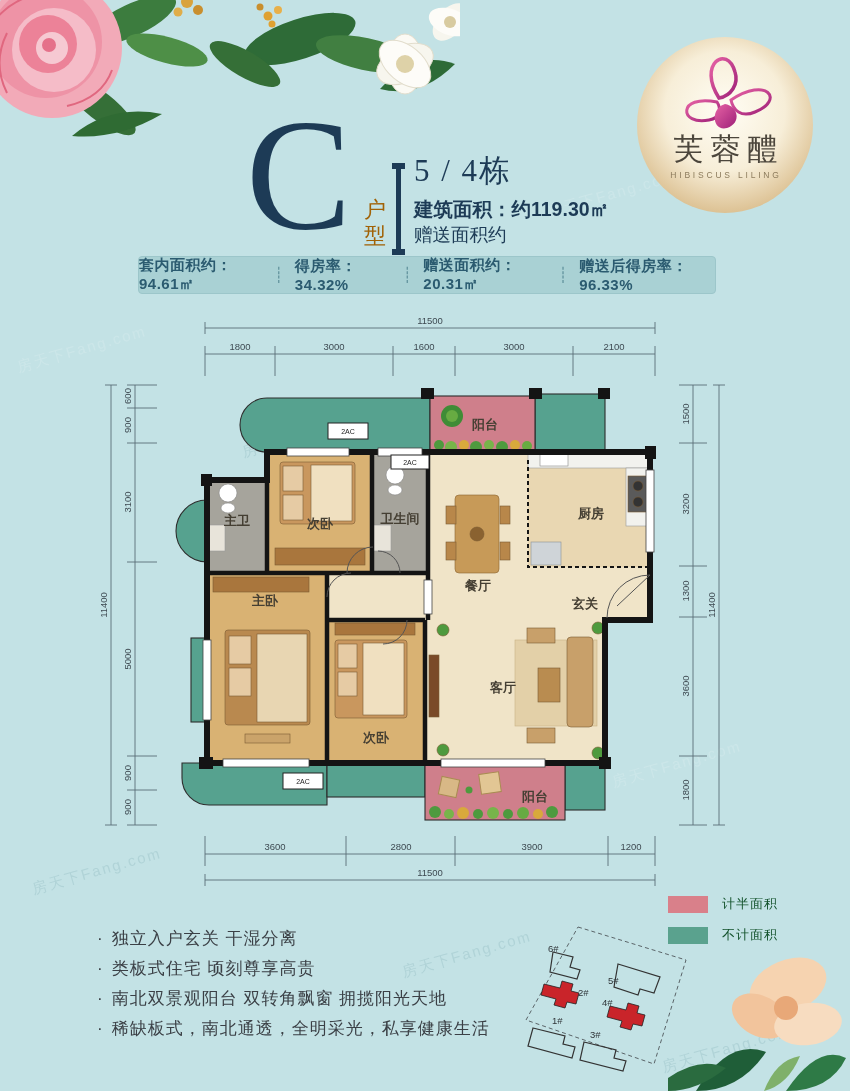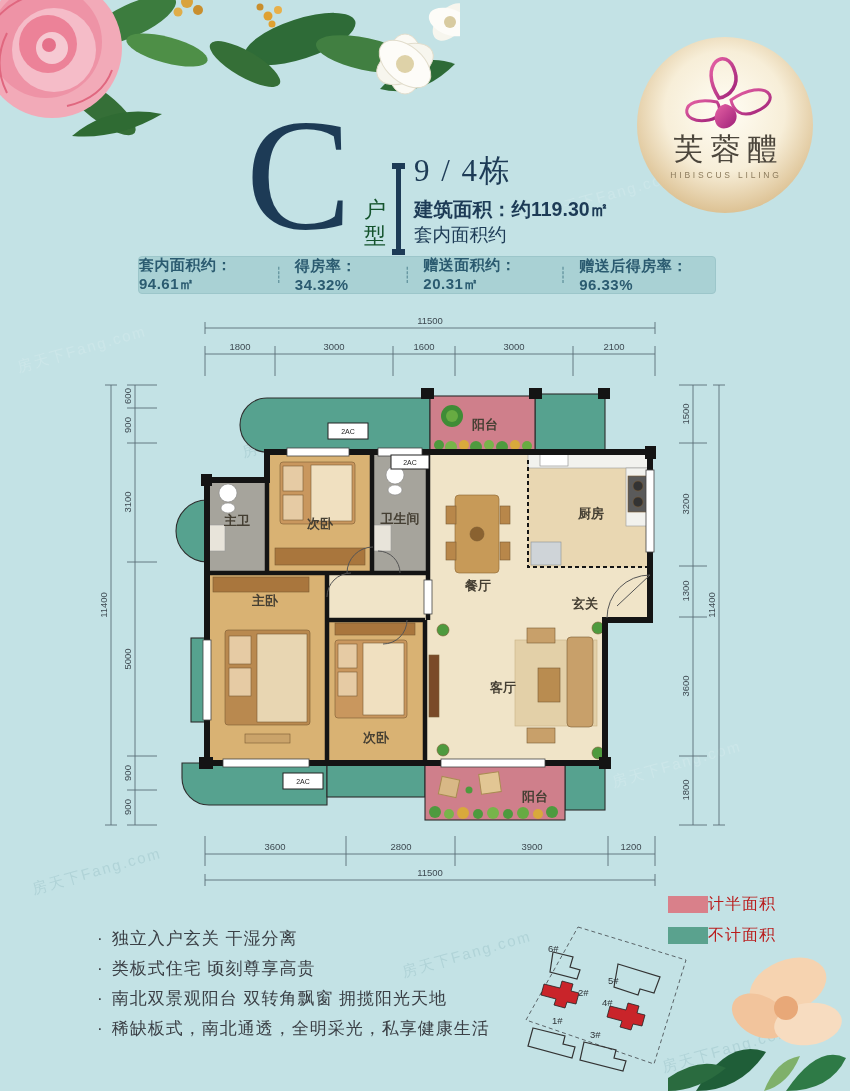--- a/index.html
+++ b/index.html
@@ -7,21 +7,21 @@
         font-family:"Liberation Sans",sans-serif;}
   .abs{position:absolute;}
   
   .wm{position:absolute;font-size:15px;color:#ffffff;opacity:.14;transform:rotate(-16deg);
       letter-spacing:2px;pointer-events:none;white-space:nowrap;}
   .wm.dark{color:#6fa0a8;opacity:.22;}
   
   .unit-letter{position:absolute;left:246px;top:96px;font-family:"Liberation Serif",serif;
       font-size:158px;line-height:1;color:#1d3b56;}
   .unit-label{position:absolute;left:364px;top:197px;width:26px;font-size:22px;line-height:1.2;
-      color:#14532d;word-break:break-all;font-weight:500;}
+      color:#a16207;word-break:break-all;font-weight:500;}
   .hdr-bar{position:absolute;left:396px;top:168px;width:5px;height:82px;background:#1d3b56;}
   .hdr-bar::before,.hdr-bar::after{content:"";position:absolute;left:-4px;width:13px;height:6px;background:#1d3b56;}
   .hdr-bar::before{top:-5px;} .hdr-bar::after{bottom:-5px;}
   .building{position:absolute;left:414px;top:150px;font-family:"Liberation Serif",serif;
       font-size:31px;color:#1d3b56;letter-spacing:2px;}
   .area-line{position:absolute;left:414px;top:196px;font-size:19.5px;font-weight:bold;color:#1d3b56;text-align:center;}
   .layout-line{position:absolute;left:414px;top:222px;font-size:18.5px;color:#1d3b56;}
   
   .stats{position:absolute;left:138px;top:256px;width:576px;height:36px;background:#a9d1d4;
       border:1px solid #9cc6ca;border-radius:4px;display:flex;align-items:center;justify-content:center;
@@ -33,21 +33,21 @@
   .dl{stroke:#5a6e76;stroke-width:.9;fill:none;}
   .dt{font-size:9.5px;fill:#3e4a52;}
   .rl{font-size:13px;fill:#453f33;font-weight:bold;text-anchor:middle;}
   .wall{stroke:#141414;fill:none;}
   .win{fill:#ffffff;stroke:#444;stroke-width:.8;}
   .furn{stroke:#7a5a32;stroke-width:.6;}
   .arc{stroke:#555;stroke-width:1;fill:none;}
   
   .legend{position:absolute;left:668px;top:892px;}
   .legend .row{display:flex;align-items:center;height:24px;margin-bottom:7px;}
-  .legend .lab{font-size:16px;color:#b91c1c;letter-spacing:1px;}
+  .legend .lab{margin-left:14px;font-size:13px;color:#14532d;letter-spacing:1px;}
   
   .features{position:absolute;left:97px;top:924px;font-size:17px;color:#3b4046;letter-spacing:1px;}
   .features .f-row{height:30px;line-height:30px;}
   .features .b{margin-right:8px;}
 </style>
 </head>
 <body>
 
 <div class="page">
 
@@ -120,23 +120,23 @@
       <path d="M-8,12 C-48,4 -46,36 -16,30 C-4,28 -4,18 -8,12 Z" fill="none" stroke="url(#pf)" stroke-width="3"></path>
       <path d="M0,14 C-15,18 -13,42 2,38 C17,33 13,16 0,14 Z" fill="url(#pf)"></path>
     </g>
     <text x="93" y="123" text-anchor="middle" font-size="30" fill="#4c463c" letter-spacing="7" font-family="Liberation Serif,serif">芙蓉醴</text>
     <text x="90" y="142" text-anchor="middle" font-size="8.5" fill="#8d7c5d" letter-spacing="2.8">HIBISCUS LILING</text>
   </svg>
 
   <div class="unit-letter">C</div>
   <div class="unit-label">户型</div>
   <div class="hdr-bar"></div>
-  <div class="building">9 / 4栋</div>
+  <div class="building">5 / 4栋</div>
   <div class="area-line">建筑面积：约119.30㎡</div>
-  <div class="layout-line">套内面积约</div>
+  <div class="layout-line">赠送面积约</div>
 
   <div class="stats">
     <span>套内面积约：94.61㎡</span>
     <span class="div">┊</span>
     <span>得房率：34.32%</span>
     <span class="div">┊</span>
     <span>赠送面积约：20.31㎡</span>
     <span class="div">┊</span>
     <span>赠送后得房率：96.33%</span>
   </div>

